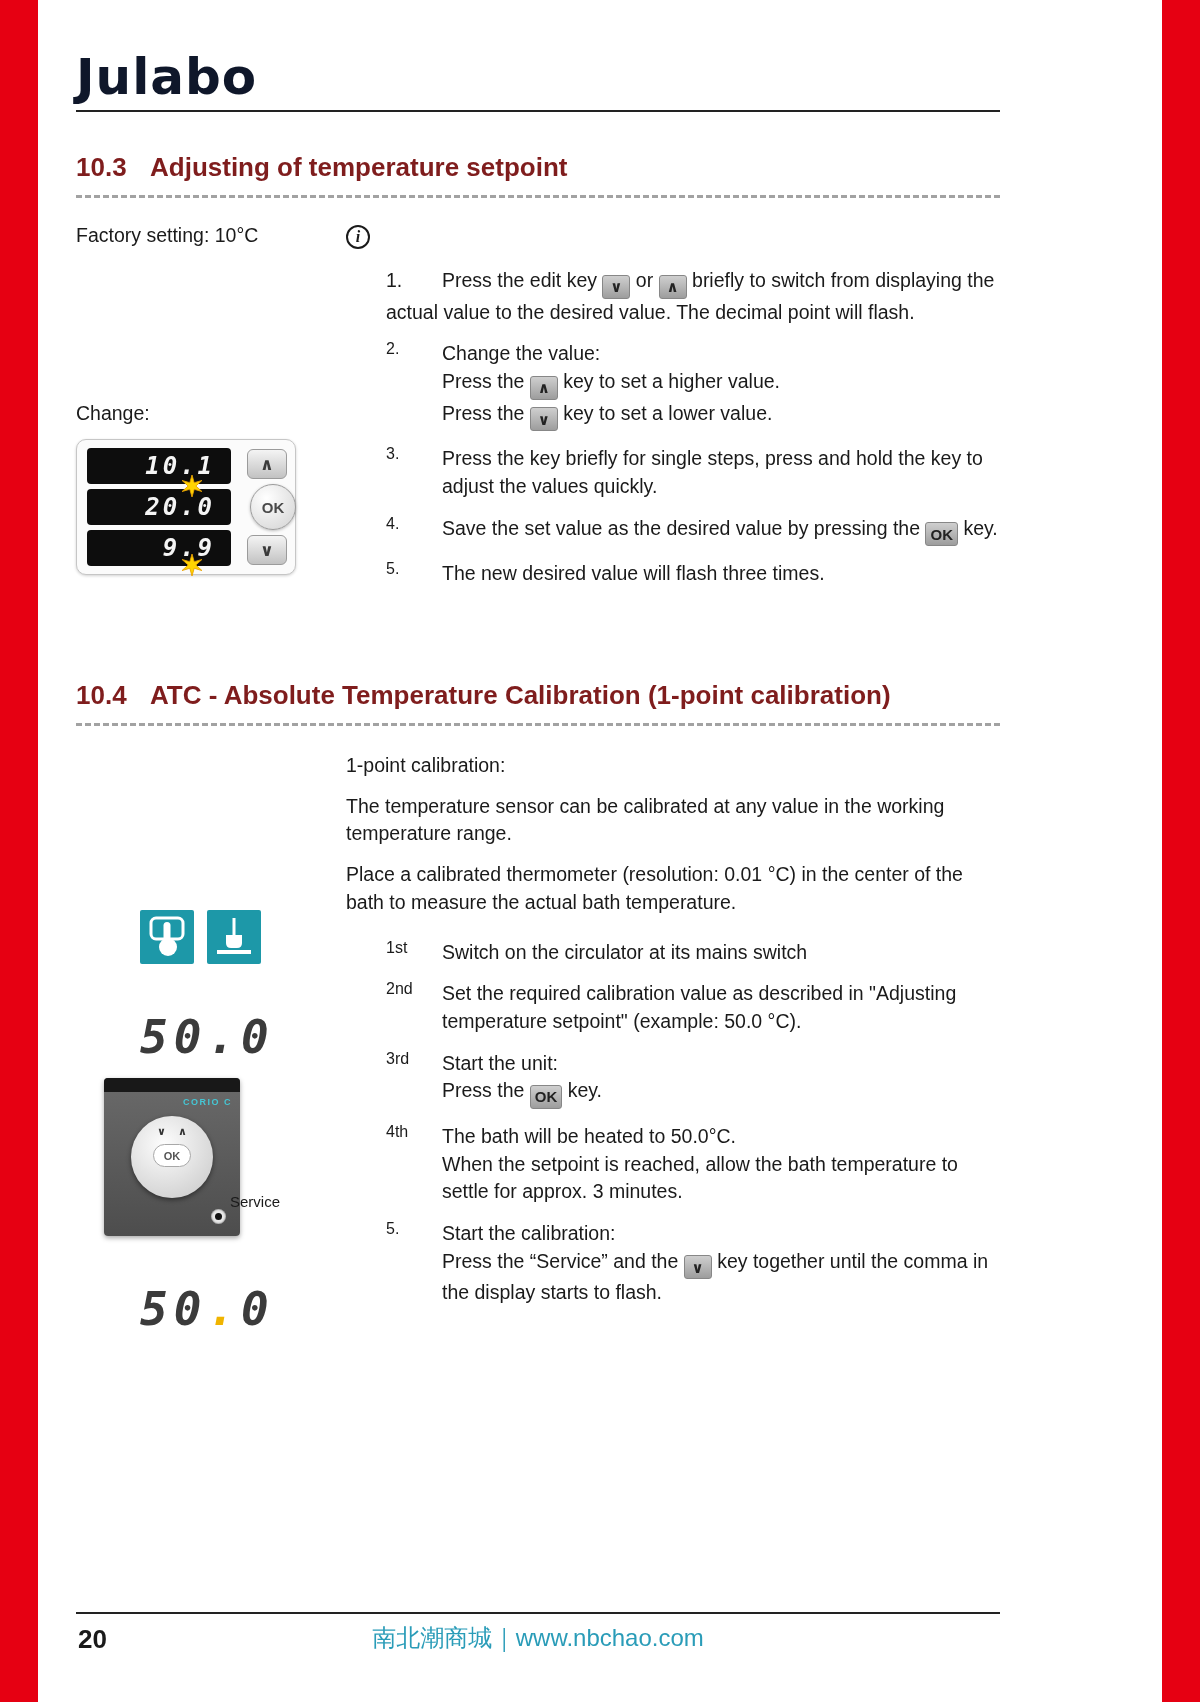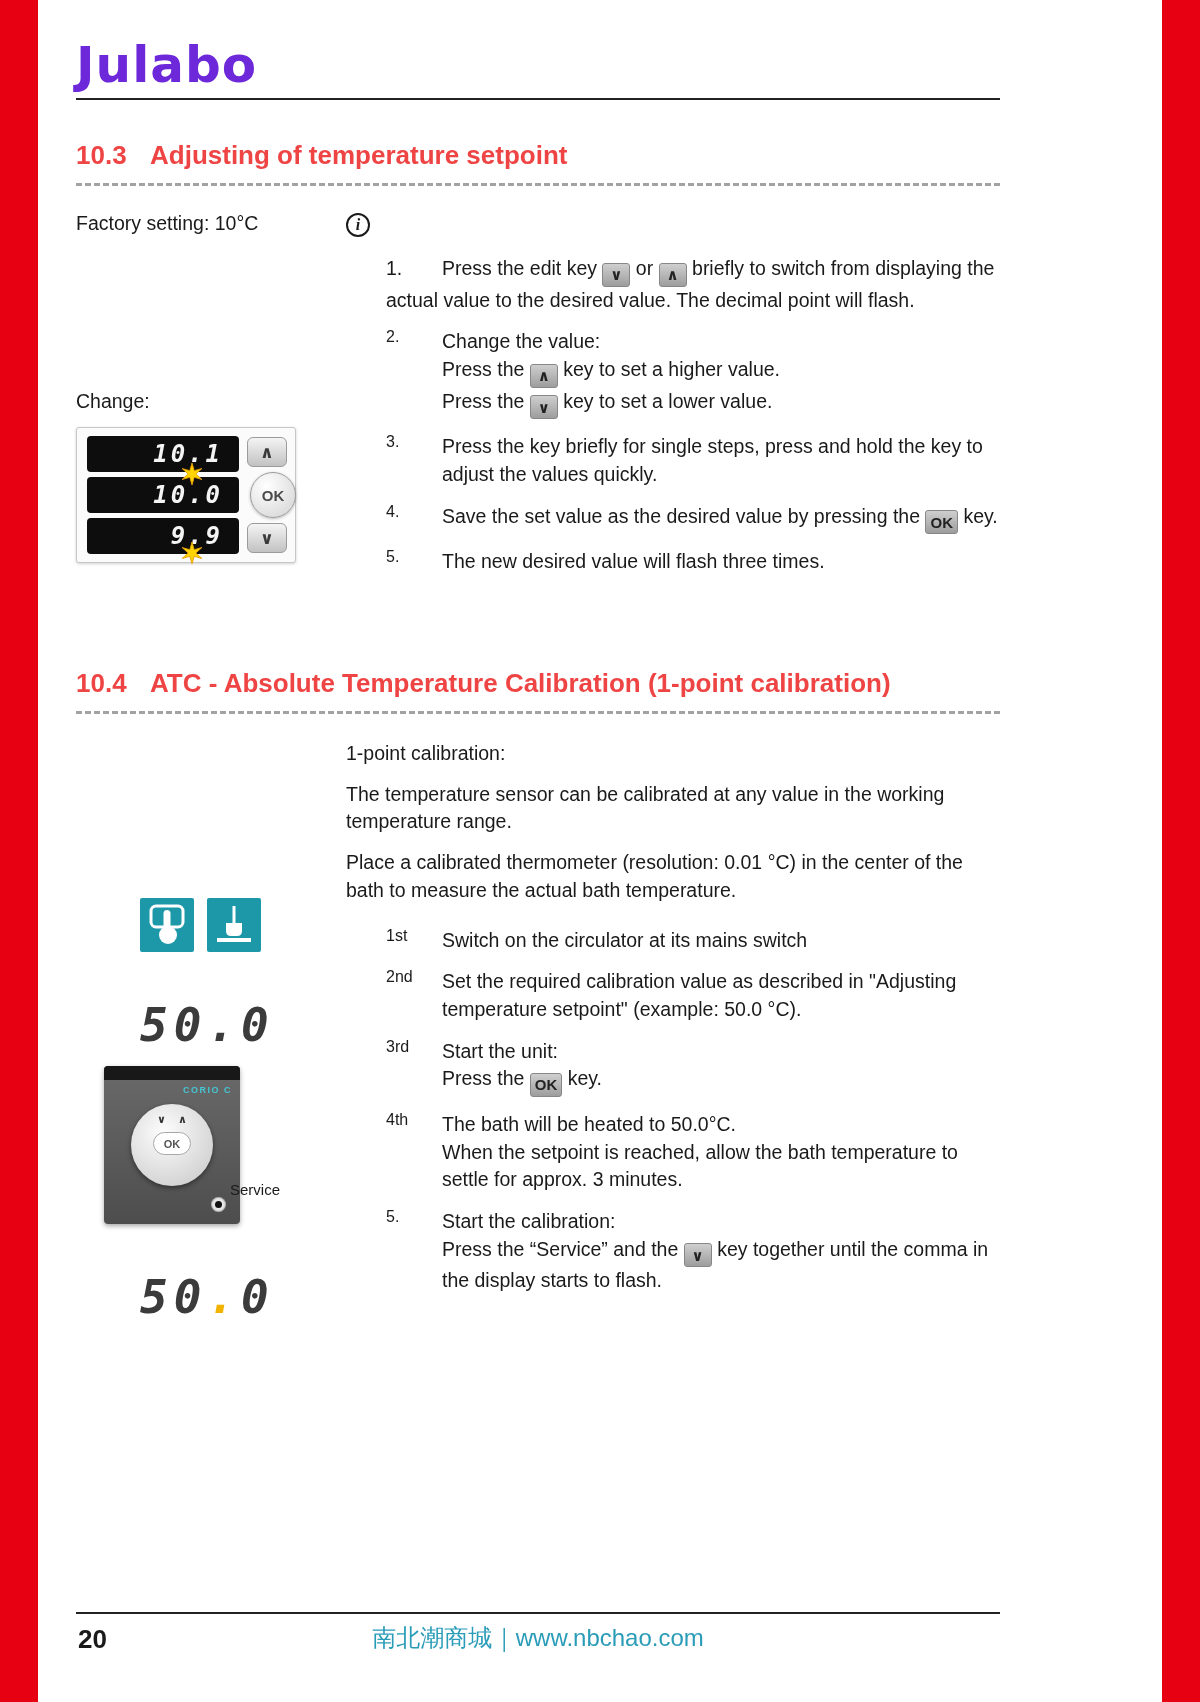--- a/index.html
+++ b/index.html
@@ -5,26 +5,26 @@
   * { box-sizing: border-box; margin: 0; padding: 0; }
   html,body { background:#ffffff; }
   body { font-family:"Liberation Sans","DejaVu Sans",sans-serif; color:#1a1a1a; }
   .page { position:relative; width:1200px; height:1702px; background:#fff; margin:0 auto; overflow:hidden; }
 
   .redbar { position:absolute; top:0; bottom:0; width:38px; background:#e60012; }
   .redbar.left { left:0; } .redbar.right { right:0; }
 
   .content { position:absolute; left:76px; top:0; width:924px; }
 
-  .logo { margin-top:36px; font-size:50px; font-weight:800; color:#6d28d9; letter-spacing:1px;
+  .logo { margin-top:48px; font-size:50px; font-weight:800; color:#0f172a; letter-spacing:1px;
           font-family:"DejaVu Sans",sans-serif; }
   .header-rule { border-bottom:2px solid #222; margin-top:4px; }
 
   .sec-head { margin-top:40px; display:flex; align-items:baseline; font-size:26px; font-weight:bold;
-              color:#ef4444; border-bottom:3px dashed #a2a2a2; padding-bottom:12px; }
+              color:#7f1d1d; border-bottom:3px dashed #a2a2a2; padding-bottom:12px; }
   .sec-head .sec-num { flex:0 0 74px; }
 
   .two-col { display:grid; grid-template-columns:270px 1fr; margin-top:24px; }
 
   .para, p { font-size:19.5px; line-height:1.42; }
   .col-right .para { margin-bottom:14px; }
 
   .info-row { display:flex; gap:12px; margin-bottom:18px; }
   .info-icon { flex:0 0 24px; width:24px; height:24px; border:2px solid #1a1a1a; border-radius:50%;
                font-family:"Liberation Serif","DejaVu Serif",serif; font-style:italic; font-weight:bold;
@@ -35,22 +35,22 @@
   .step { display:grid; grid-template-columns:56px 1fr; margin-left:40px; margin-bottom:14px; }
   .step .txt p { margin:0; }
 
   .key { display:inline-flex; align-items:center; justify-content:center; min-width:28px; height:24px;
          padding:0 4px; border-radius:3px; background:linear-gradient(#cfcfcf,#9d9d9d);
          border:1px solid #878787; color:#222; font-weight:bold; font-size:15px; vertical-align:-5px; }
 
   
   .example-block { margin-top:150px; }
   .example-label { margin-bottom:12px; }
-  .example-panel { width:220px; background:#fbfbfb; border:1px solid #c6c6c6; border-radius:3px;
-                   padding:8px 8px 8px 10px; display:flex; gap:8px; box-shadow:0 1px 3px rgba(0,0,0,.18); }
+  .example-panel { width:220px; background:#fbfbfb; border:1px solid #c6c6c6; border-radius:10px;
+                   padding:8px 8px 8px 10px; display:flex; gap:16px; box-shadow:0 1px 3px rgba(0,0,0,.18); }
   .disp-col { position:relative; display:flex; flex-direction:column; gap:5px; flex:1; }
   .disp { background:#0d0d0d; border-radius:4px; height:36px; line-height:36px; text-align:right;
           padding-right:16px; color:#f4f4f4; font-family:"DejaVu Sans Mono",monospace; font-weight:bold;
           font-style:italic; font-size:24px; letter-spacing:3px; }
   .flash { position:absolute; width:22px; height:22px; pointer-events:none; }
   .flash.f1 { left:94px; top:27px; }
   .flash.f2 { left:94px; top:106px; }
   .btn-col { display:flex; flex-direction:column; align-items:center; justify-content:space-between; padding:1px 0; }
   .panel-key { width:40px; height:30px; border-radius:6px; background:linear-gradient(#f4f4f4,#c2c2c2);
                border:1px solid #9b9b9b; color:#3a3a3a; font-weight:bold; font-size:17px;
@@ -118,21 +118,21 @@
     <div class="two-col">
       <div class="col-left">
         <p class="factory">Factory setting: 10°C</p>
 
         <div class="example-block">
           <p class="example-label">Change:</p>
 
           <div class="example-panel">
             <div class="disp-col">
               <div class="disp">10.1</div>
-              <div class="disp">10.0</div>
+              <div class="disp">20.0</div>
               <div class="disp">9.9</div>
               <svg class="flash f1" viewBox="0 0 20 20">
                 <path d="M10 0 L12 7 L19 5 L13.5 10 L19 15 L12 13 L10 20 L8 13 L1 15 L6.5 10 L1 5 L8 7 Z" fill="#ffd400" stroke="#e8a000" stroke-width="0.8"></path>
               </svg>
               <svg class="flash f2" viewBox="0 0 20 20">
                 <path d="M10 0 L12 7 L19 5 L13.5 10 L19 15 L12 13 L10 20 L8 13 L1 15 L6.5 10 L1 5 L8 7 Z" fill="#ffd400" stroke="#e8a000" stroke-width="0.8"></path>
               </svg>
             </div>
             <div class="btn-col">
               <div class="panel-key">

